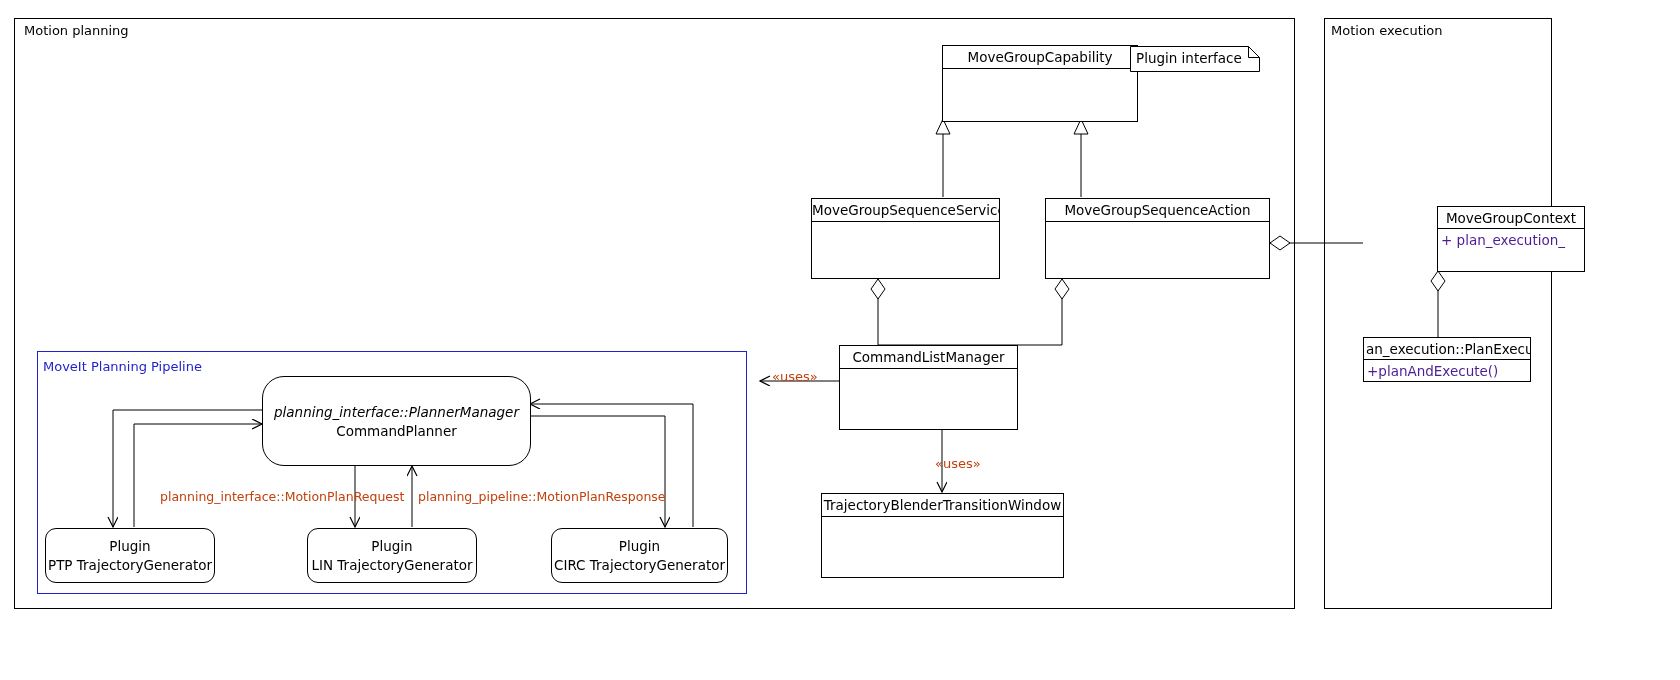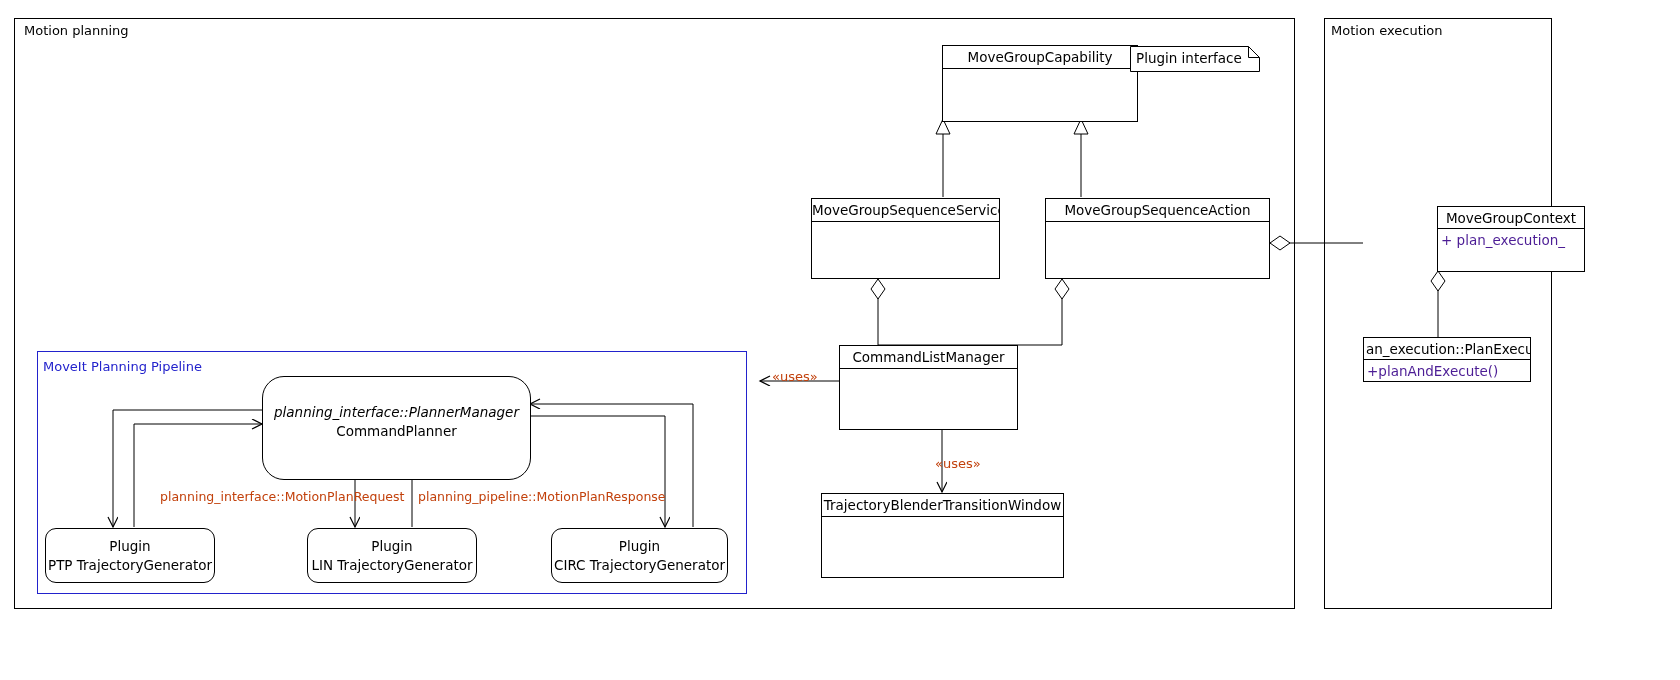--- a/index.html
+++ b/index.html
@@ -236,21 +236,21 @@
     <div class="uml-name" style="height:22px; line-height:22px;">MoveGroupContext</div>
     <div class="uml-attrs" style="height:22px; line-height:22px;">+ plan_execution_</div>
     <div class="uml-attrs" style="height:21px;"></div>
   </div>
 
   <div class="uml-class clip-host" style="left:1363px; top:337px; width:168px; height:45px;">
     <div class="uml-name" style="height:22px; line-height:22px; text-align:left; padding-left:2px;">an_execution::PlanExecuti</div>
     <div class="uml-attrs" style="height:22px; line-height:22px;">+planAndExecute()</div>
   </div>
 
-  <div class="rbox big" style="left:262px; top:376px; width:269px; height:104px; padding-top:26px;">
+  <div class="rbox big" style="left:262px; top:376px; width:269px; height:90px; padding-top:26px;">
     <div class="l1 italic">planning_interface::PlannerManager</div>
     <div class="l2">CommandPlanner</div>
   </div>
 
   <div class="rbox" style="left:45px; top:528px; width:170px; height:55px;">
     <div class="l1">Plugin</div>
     <div class="l2">PTP TrajectoryGenerator</div>
   </div>
 
   <div class="rbox" style="left:307px; top:528px; width:170px; height:55px;">

